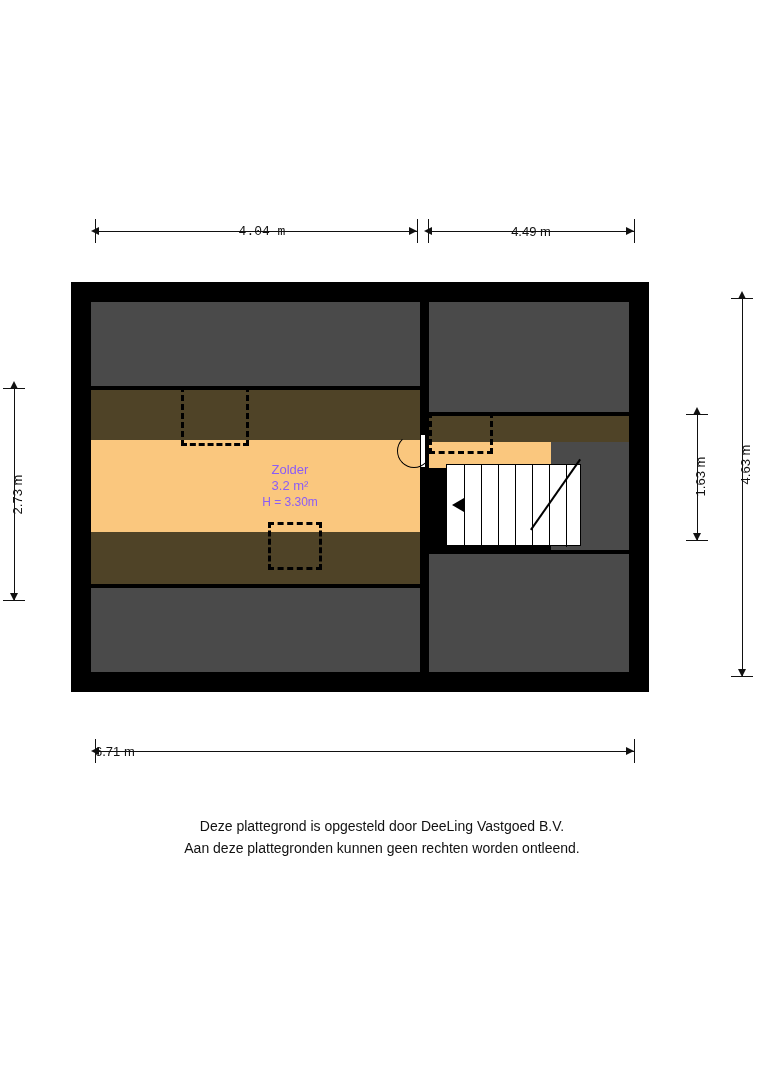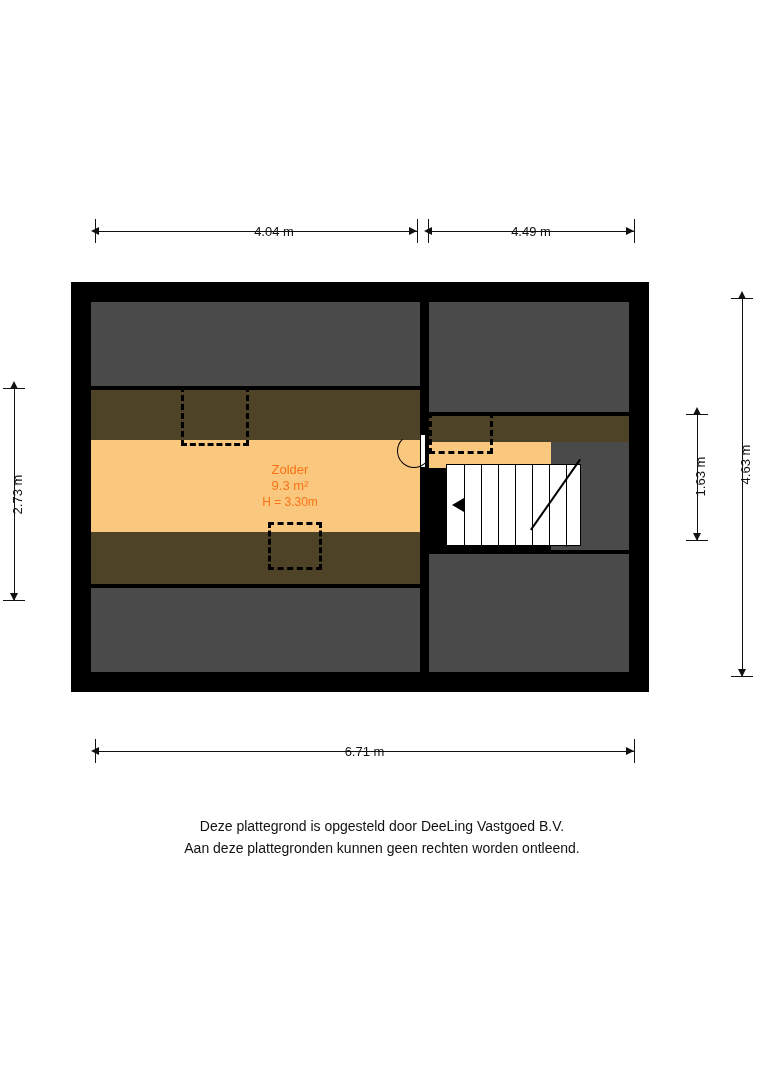--- a/index.html
+++ b/index.html
@@ -109,21 +109,21 @@
     position: absolute;
     box-sizing: border-box;
     border: 3px dashed #000000;
     background: transparent;
   }
 
   .room-label {
     position: absolute;
     text-align: center;
     font-size: 13px;
-    color: #f97316;
+    color: #8b5cf6;
     line-height: 16px;
     white-space: nowrap;
   }
   .room-label .name { font-size: 13px; }
   .room-label .area { font-size: 13px; }
   .room-label .h { font-size: 12px; }
 
   
   .stairs {
     position: absolute;
@@ -182,21 +182,21 @@
 <body>
 
 <div class="stage">
 
   <div>
     <div class="dim-line-h" style="left:95px; top:231px; width:322px;"></div>
     <div class="arrow arrow-l" style="left:91px; top:227px;"></div>
     <div class="arrow arrow-r" style="left:409px; top:227px;"></div>
     <div class="tick-v" style="left:95px; top:219px; height:24px;"></div>
     <div class="tick-v" style="left:417px; top:219px; height:24px;"></div>
-    <div class="dim-label" style="left:18px; top:224px; width:512px; text-align:center;">4.04 m</div>
+    <div class="dim-label" style="left:6px; top:224px; width:512px; text-align:center;font-family:Liberation Mono, monospace;">4.04 m</div>
   </div>
 
   <div>
     <div class="dim-line-h" style="left:428px; top:231px; width:206px;"></div>
     <div class="arrow arrow-l" style="left:424px; top:227px;"></div>
     <div class="arrow arrow-r" style="left:626px; top:227px;"></div>
     <div class="tick-v" style="left:428px; top:219px; height:24px;"></div>
     <div class="tick-v" style="left:634px; top:219px; height:24px;"></div>
     <div class="dim-label" style="left:428px; top:224px; width:206px; text-align:center;">4.49 m</div>
   </div>
@@ -227,21 +227,21 @@
     <div class="tick-h" style="left:731px; top:676px; width:22px;"></div>
     <div class="vlabel" style="left:715px; top:457px; width:60px; text-align:center;">4.63 m</div>
   </div>
 
   <div>
     <div class="dim-line-h" style="left:95px; top:751px; width:539px;"></div>
     <div class="arrow arrow-l" style="left:91px; top:747px;"></div>
     <div class="arrow arrow-r" style="left:626px; top:747px;"></div>
     <div class="tick-v" style="left:95px; top:739px; height:24px;"></div>
     <div class="tick-v" style="left:634px; top:739px; height:24px;"></div>
-    <div class="dim-label" style="left:95px; top:744px; width:539px; text-align:center;">6.71 m</div>
+    <div class="dim-label" style="left:95px; top:744px; width:539px; ">6.71 m</div>
   </div>
 
   <div class="plan-outer">
 
     <div class="room grey-room" style="left:20px; top:20px; width:329px; height:84px;"></div>
 
     <div class="wall" style="left:20px; top:104px; width:329px; height:4px;"></div>
 
     <div class="room dark-band" style="left:20px; top:108px; width:329px; height:50px;"></div>
 
@@ -283,21 +283,21 @@
 
     <div class="door-leaf" style="left:349px; top:152px; width:6px; height:34px; background:#ffffff;"></div>
     <div class="door-arc" style="left:326px; top:152px; width:34px; height:34px; transform: rotate(0deg);"></div>
 
     <div class="dash-box" style="left:110px; top:104px; width:68px; height:60px;"></div>
     <div class="dash-box" style="left:197px; top:240px; width:54px; height:48px;"></div>
     <div class="dash-box" style="left:358px; top:130px; width:64px; height:42px;"></div>
 
     <div class="room-label" style="left:119px; top:180px; width:200px;">
       <div class="name">Zolder</div>
-      <div class="area">9.3 m²</div>
+      <div class="area">3.2 m²</div>
       <div class="h">H = 3.30m</div>
     </div>
 
   </div>
 
   <div class="footer" style="top:837px;">Aan deze plattegronden kunnen geen rechten worden ontleend.</div>
   <div class="footer" style="top:815px;">Deze plattegrond is opgesteld door DeeLing Vastgoed B.V.</div>
 
 </div>
 

